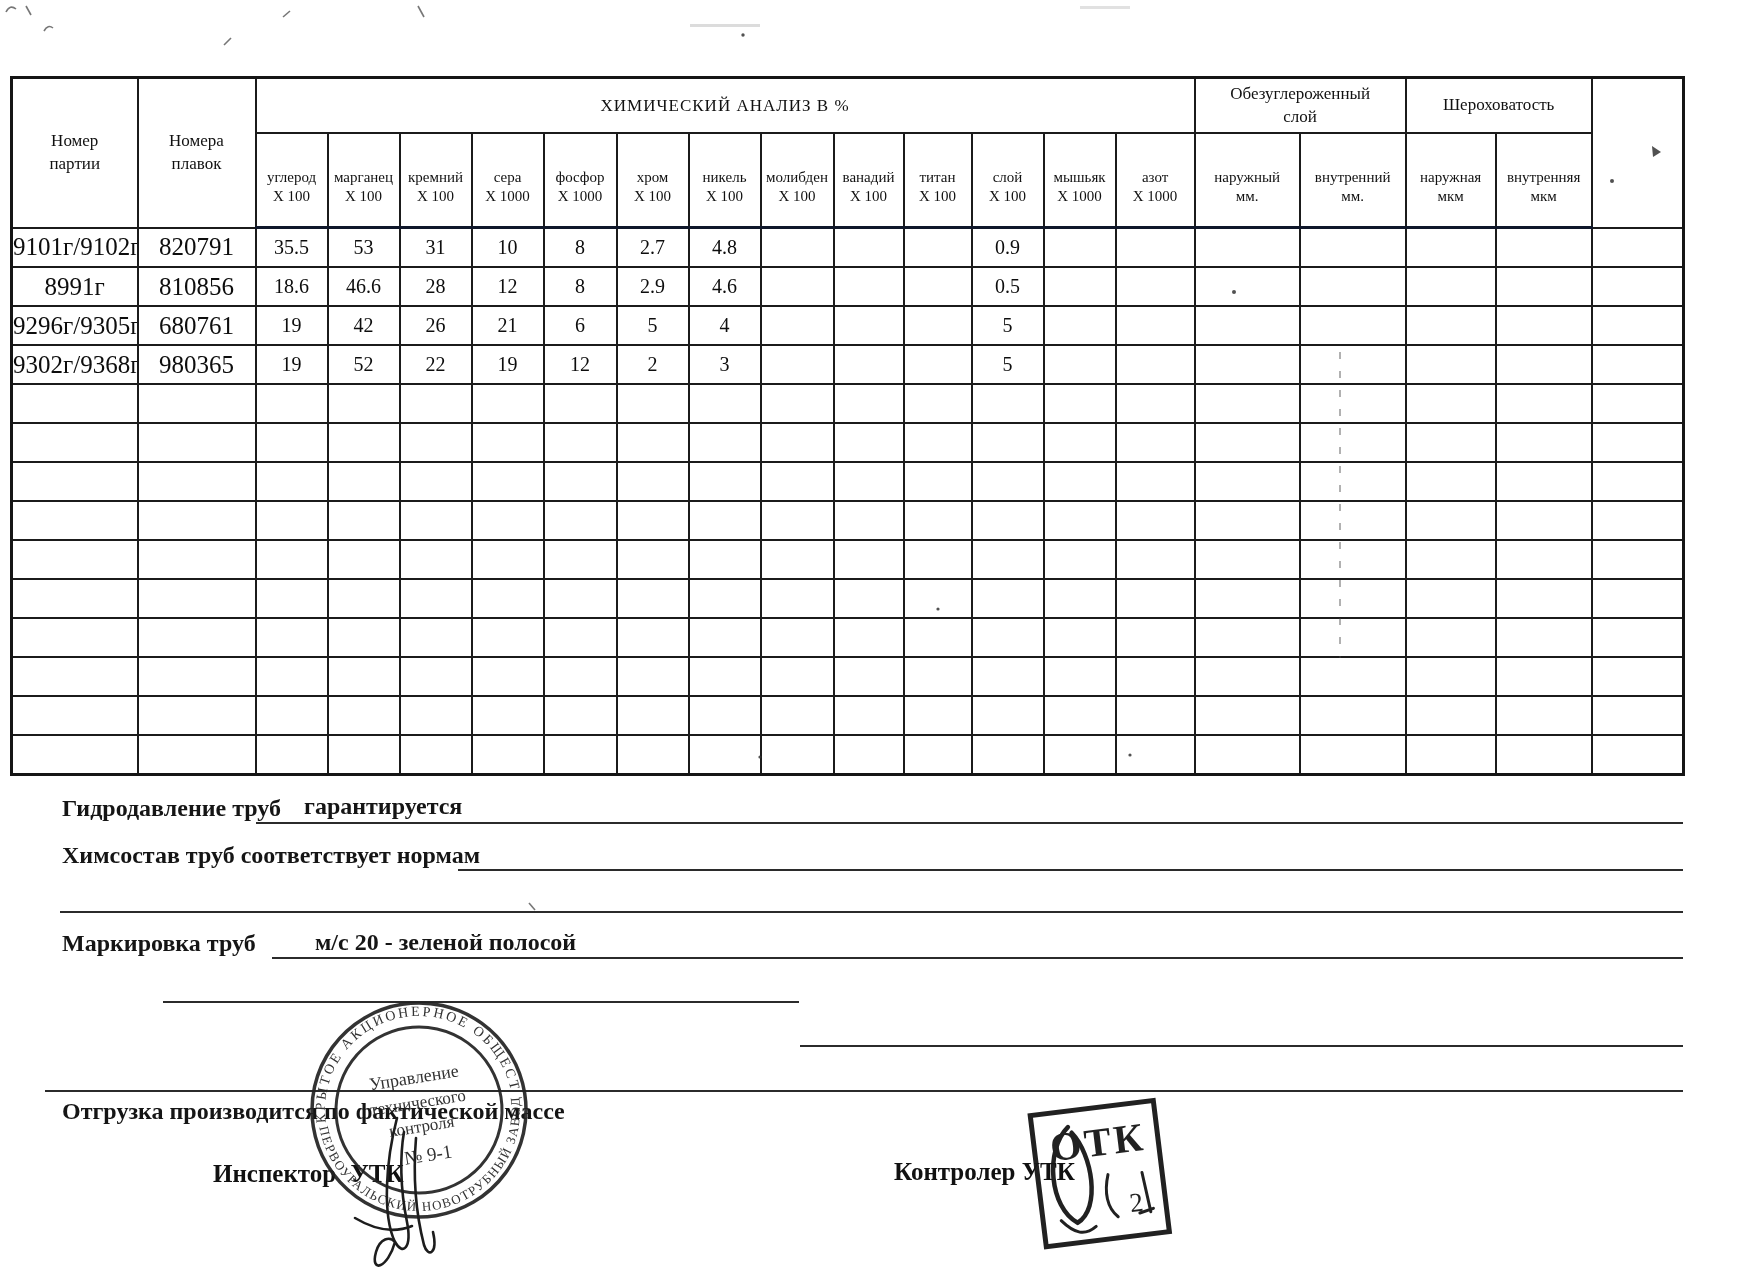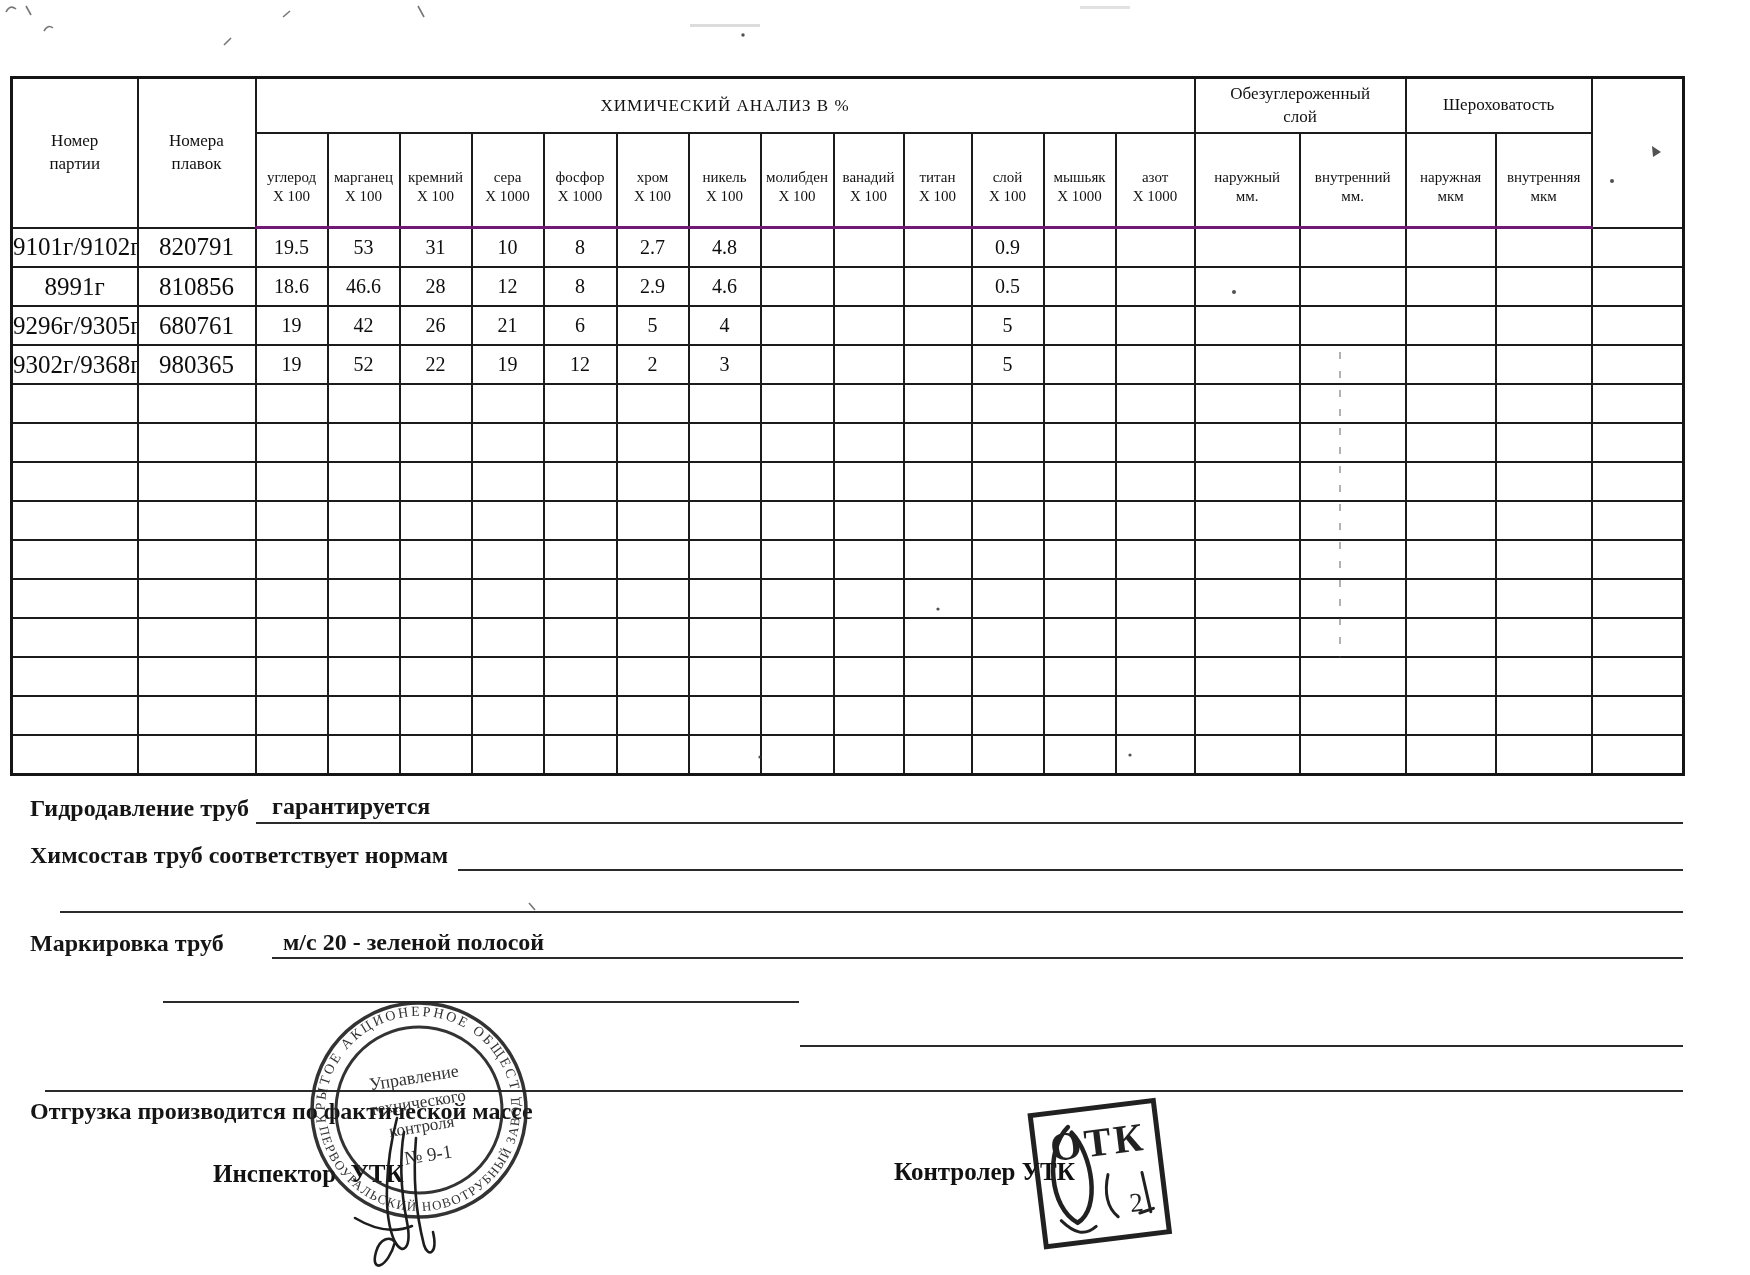--- a/index.html
+++ b/index.html
@@ -19,27 +19,27 @@
     border:2px solid #1b1b1b;padding:0;text-align:center;vertical-align:middle;
     font-weight:normal;overflow:hidden;
   }
   tr.g th{height:53px;font-size:17px;}
   tr.s th{height:92px;font-size:15px;}
   tr.s th .nm{line-height:1.3;}
   tr.s th{vertical-align:middle;}
   tr.s th .pad{padding-top:14px;}
   th.span2{font-size:17px;line-height:1.35;}
   .gtitle{letter-spacing:1px;font-size:18px;margin-left:20px;}
-  thead tr.s th{border-bottom:3px solid #701a75;border-radius:11px;}
+  thead tr.s th{border-bottom:3px solid #0f172a;border-radius:11px;}
   tbody td{height:37px;font-size:20px;font-weight:bold;color:#0d0d0d;}
   td.party, td.melt{font-size:25px;}
   .hl{line-height:1.35;font-size:17px;}
 
   
-  .ftext{position:absolute;font-size:24px;font-weight:bold;white-space:nowrap;color:#151515;}
+  .ftext{position:absolute;font-size:24px;font-weight:bold;white-space:nowrap;color:#151515;margin-left:32px;}
   .fsig{position:absolute;font-size:25px;font-weight:bold;white-space:nowrap;color:#111;margin-left:36px;}
   .hline{position:absolute;border-top:2px solid #2b2b2b;height:0;}
 
   svg text{font-family:"Liberation Serif", serif;}
   .stampsvg{position:absolute;}
 </style>
 </head>
 <body>
 
 <div class="page">
@@ -187,21 +187,21 @@
               <div>внутренняя</div>
               <div>мкм</div>
             </div>
           </th>
       </tr>
     </thead>
     <tbody>
       <tr>
         <td class="party">9101г/9102г</td>
         <td class="melt">820791</td>
-        <td>19.5</td>
+        <td>35.5</td>
           <td>53</td>
           <td>31</td>
           <td>10</td>
           <td>8</td>
           <td>2.7</td>
           <td>4.8</td>
           <td></td>
           <td></td>
           <td></td>
           <td>0.9</td>

